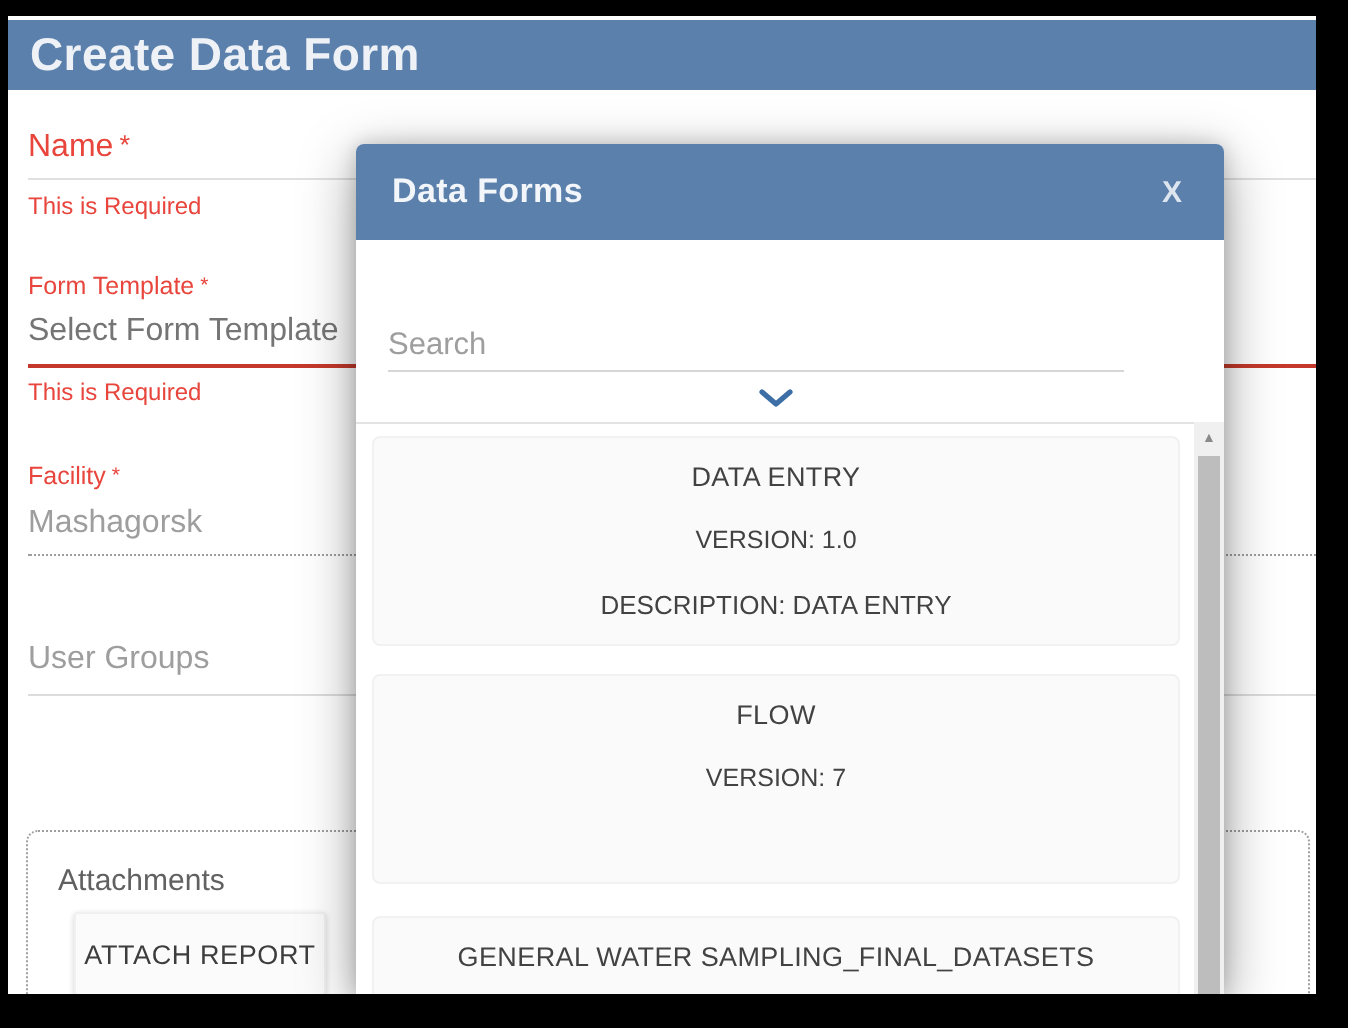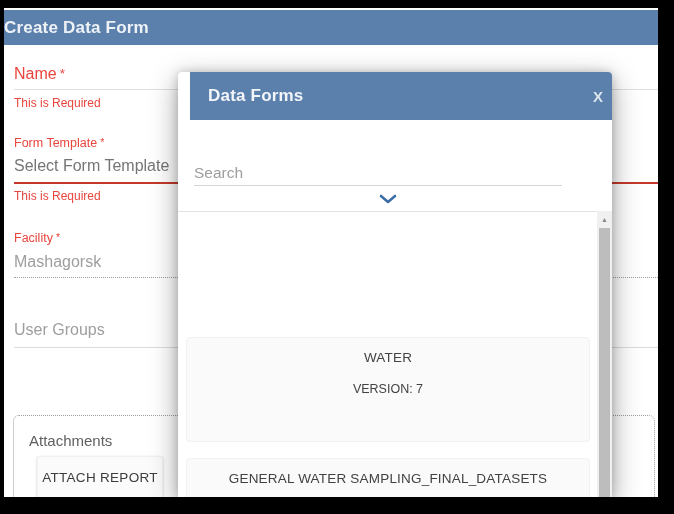--- a/index.html
+++ b/index.html
@@ -10,21 +10,21 @@
     font-family:"Liberation Sans", sans-serif;
     overflow:hidden;
   }
   .app {
     position:absolute; left:4px; top:8px; width:654px; height:489px;
     background:#fff; overflow:hidden;
   }
   .app-header {
     position:absolute; left:0; top:2px; width:100%; height:35px;
     background:#5b80ac; color:#eef2f7;
-    font-size:17px; font-weight:bold; line-height:35px; padding-left:0;
+    font-size:23px; font-weight:bold; line-height:35px; padding-left:11px;
     letter-spacing:.2px;
   }
   .abs { position:absolute; left:10px; right:0; }
   .lbl-lg { font-size:16px; color:#e8453c; }
   .lbl-sm { font-size:12.5px; color:#e8453c; }
   .req { color:#e8453c; margin-left:3px; font-size:.85em; vertical-align:1px; }
   .err { font-size:12px; color:#e8453c; }
   .val { font-size:16px; color:#757575; }
   .val-dim { font-size:16px; color:#9e9e9e; }
   .line { position:absolute; left:10px; right:0; height:0; }
@@ -45,21 +45,21 @@
     font-size:13.5px; font-weight:500; color:#3d3d3d; text-align:center;
     letter-spacing:.3px; cursor:pointer;
   }
 
   .modal {
     position:absolute; left:178px; top:72px; width:434px; height:425px;
     background:#fff; border-radius:4px 4px 0 0; overflow:hidden;
     box-shadow:0 8px 28px rgba(0,0,0,.38), 0 0 10px rgba(0,0,0,.18);
   }
   .modal-header {
-    position:absolute; left:12px; top:0; width:100%; height:48px;
+    position:absolute; left:0; top:0; width:100%; height:48px;
     background:#5b80ac; color:#f2f5f9;
     display:flex; align-items:center; justify-content:space-between;
     padding:0 21px 0 18px;
   }
   .modal-title { font-size:17px; font-weight:bold; letter-spacing:.2px; }
   .modal-close { font-size:15px; font-weight:bold; color:#dde6ef; cursor:pointer; }
   .search-wrap { position:absolute; left:16px; top:88px; width:368px; }
   .search-input {
     width:100%; height:26px; border:none; outline:none;
     border-bottom:1px solid #d6d6d6; font-size:15.5px; color:#a16207;
@@ -141,23 +141,28 @@
   </div>
 
   <div class="chevron-btn">
     <svg width="18" height="10" viewBox="0 0 18 10">
       <polyline points="2,2 9,8 16,2" fill="none" stroke="#3d6ea5" stroke-width="2.6" stroke-linecap="round" stroke-linejoin="round"></polyline>
     </svg>
   </div>
 
   <div class="list-divider"></div>
 
+  <div class="card" style="top:146px;">
+    <div class="card-title">DATA ENTRY</div>
+    <div class="card-version">VERSION: 1.0</div>
+    <div class="card-desc">DESCRIPTION: DATA ENTRY</div>
+  </div>
 
   <div class="card" style="top:265px;">
-    <div class="card-title">WATER</div>
+    <div class="card-title">FLOW</div>
     <div class="card-version">VERSION: 7</div>
   </div>
 
   <div class="card" style="top:386px;">
     <div class="card-title">GENERAL WATER SAMPLING_FINAL_DATASETS</div>
   </div>
 
   <div class="scrollbar">
     <div class="scroll-arrow">▲</div>
     <div class="scroll-thumb"></div>

